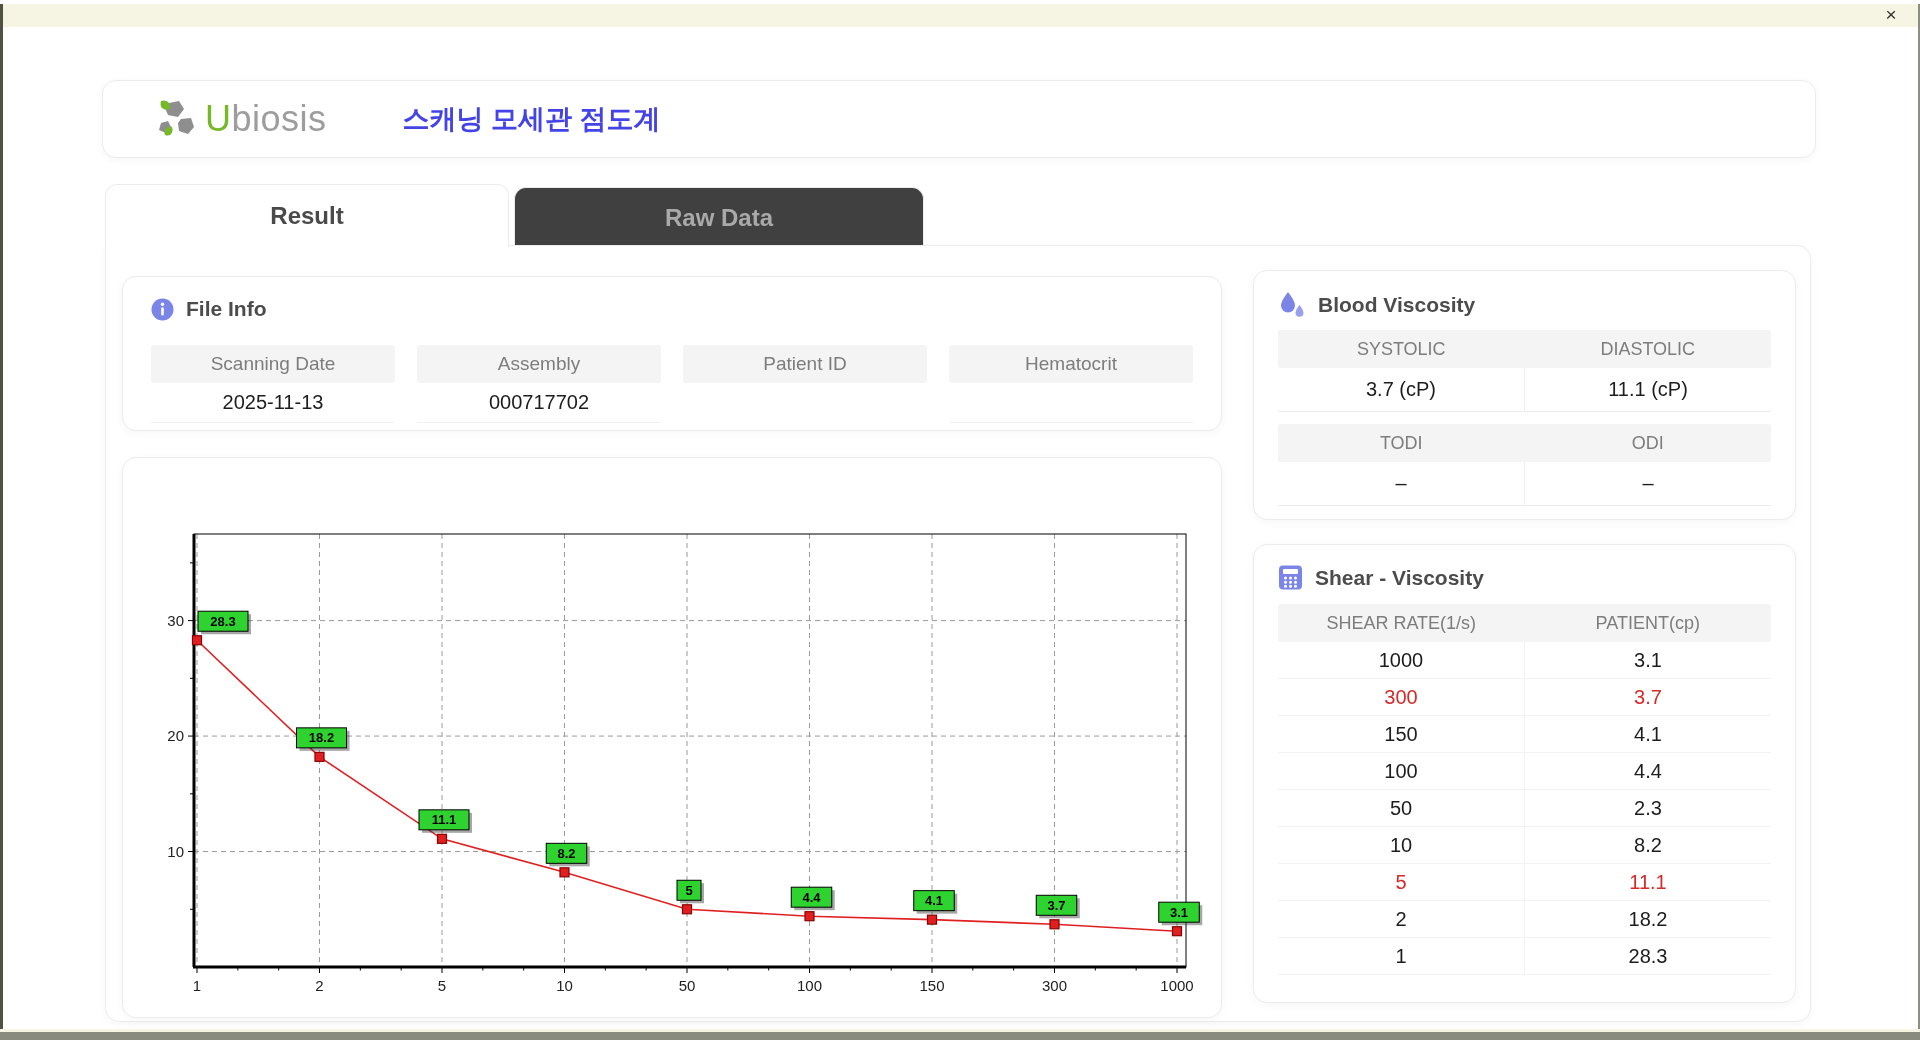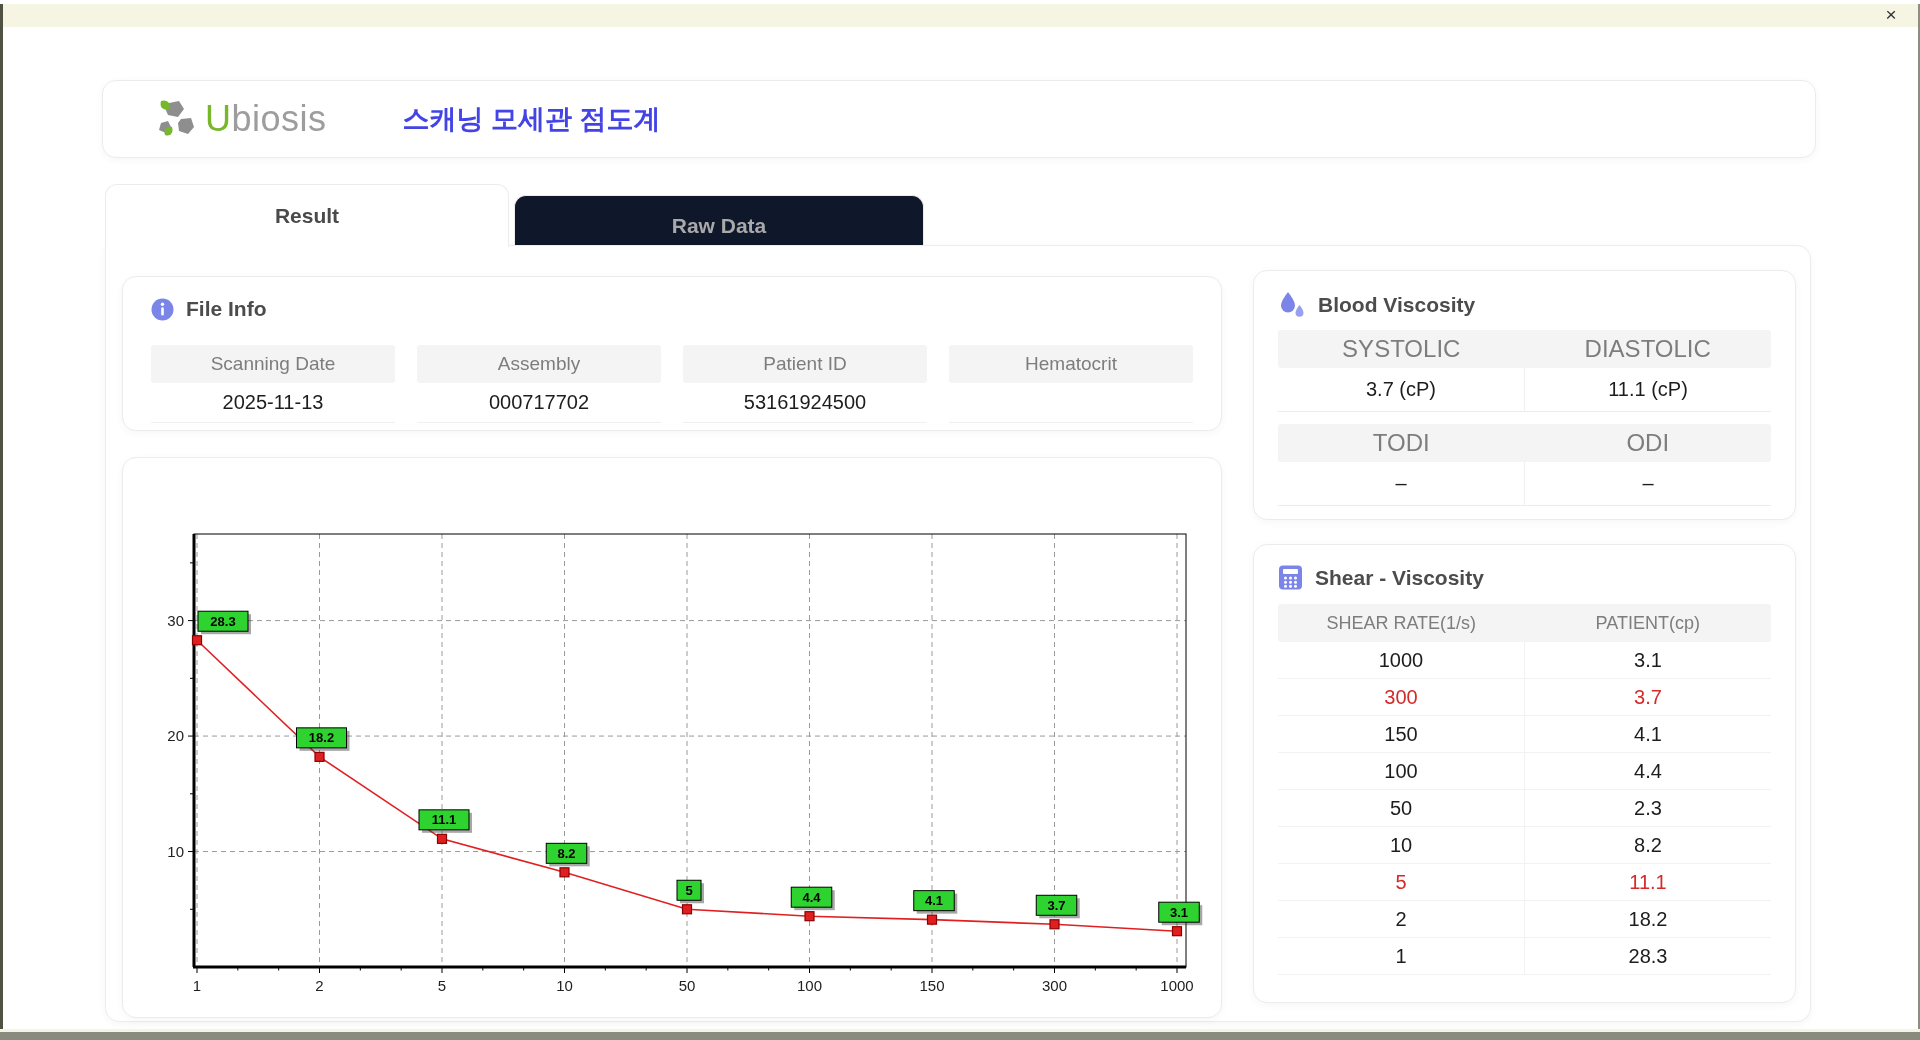--- a/index.html
+++ b/index.html
@@ -21,24 +21,24 @@
 
   
   .header-card { left:102px; top:80px; width:1714px; height:78px; display:flex; align-items:center; }
   .logo-wrap { display:flex; align-items:center; margin-left:48px; }
   .logo-text { font-size:36px; font-weight:500; letter-spacing:0.5px; color:#9d9d9d; margin-left:6px; }
   .logo-text .u { color:#76b82a; }
   .app-title { margin-left:76px; font-size:27px; font-weight:700; color:#4343e6; }
 
   
   .tab { position:absolute; display:flex; align-items:center; justify-content:center;
-    font-size:21px; font-weight:700; border:1px solid #ececec; border-bottom:none;
+    font-size:24px; font-weight:700; border:1px solid #ececec; border-bottom:none;
     border-radius:12px 12px 0 0; cursor:pointer; }
   .tab-active { left:105px; top:184px; width:404px; height:63px; background:#fff; color:#4a4a4a; z-index:3; }
-  .tab-inactive { left:514px; top:195px; width:410px; height:60px; background:#0f172a; color:#a9a9a9; z-index:1; }
+  .tab-inactive { left:514px; top:187px; width:410px; height:60px; background:#404040; color:#a9a9a9; z-index:1; }
 
   .content-panel { left:105px; top:245px; width:1706px; height:777px; border-radius:0 14px 14px 14px; z-index:2; }
 
   .section-title { display:flex; align-items:center; gap:12px; font-size:21px; font-weight:700; color:#4c4c4c; }
 
   
   .file-info-card { left:122px; top:276px; width:1100px; height:155px; z-index:4; padding:20px 28px; }
   .fi-fields { display:flex; gap:22px; margin-top:16px; }
   .fi-field { flex:1; }
   .fi-label { height:38px; background:#f4f4f5; border-radius:3px; display:flex; align-items:center;
@@ -48,21 +48,21 @@
 
   
   .graph-card { left:122px; top:457px; width:1100px; height:561px; z-index:4; padding:20px 28px; }
   .chart-box { position:absolute; left:18px; top:58px; }
 
   
   .bv-card { left:1253px; top:270px; width:543px; height:250px; z-index:4; padding:20px 24px; }
   .pair-row { display:flex; }
   .pair-cell { flex:1; display:flex; align-items:center; justify-content:center; }
   .pair-head { margin-top:12px; background:#f4f4f5; border-radius:3px; height:38px; }
-  .pair-head .pair-cell { font-size:24px; color:#7d7d7d; }
+  .pair-head .pair-cell { font-size:18px; color:#7d7d7d; }
   .pair-vals { height:44px; border-bottom:1px solid #ececec; }
   .pair-vals .pair-cell { font-size:20px; color:#1d1d1d; }
   .pair-vals .pair-cell:first-child { border-right:1px solid #f0f0f0; }
 
   .sv-card { left:1253px; top:544px; width:543px; height:459px; z-index:4; padding:20px 24px; }
   .sv-table { margin-top:14px; }
   .sv-head { display:flex; background:#f4f4f5; border-radius:3px; height:38px; }
   .sv-head .sv-cell { font-size:18px; color:#7d7d7d; }
   .sv-row { display:flex; height:37px; border-bottom:1px solid #f2f2f2; }
   .sv-cell { flex:1; display:flex; align-items:center; justify-content:center; font-size:20px; color:#1d1d1d; }
@@ -115,21 +115,20 @@
         <div class="fi-field">
           <div class="fi-label">Scanning Date</div>
           <div class="fi-value">2025-11-13</div>
         </div>
         <div class="fi-field">
           <div class="fi-label">Assembly</div>
           <div class="fi-value">000717702</div>
         </div>
         <div class="fi-field">
           <div class="fi-label">Patient ID</div>
-          <div class="fi-value">53161924500</div>
         </div>
         <div class="fi-field">
           <div class="fi-label">Hematocrit</div>
           <div class="fi-value"></div>
         </div>
       </div>
   </div>
 
   <div class="card graph-card">
     <div class="chart-box">

